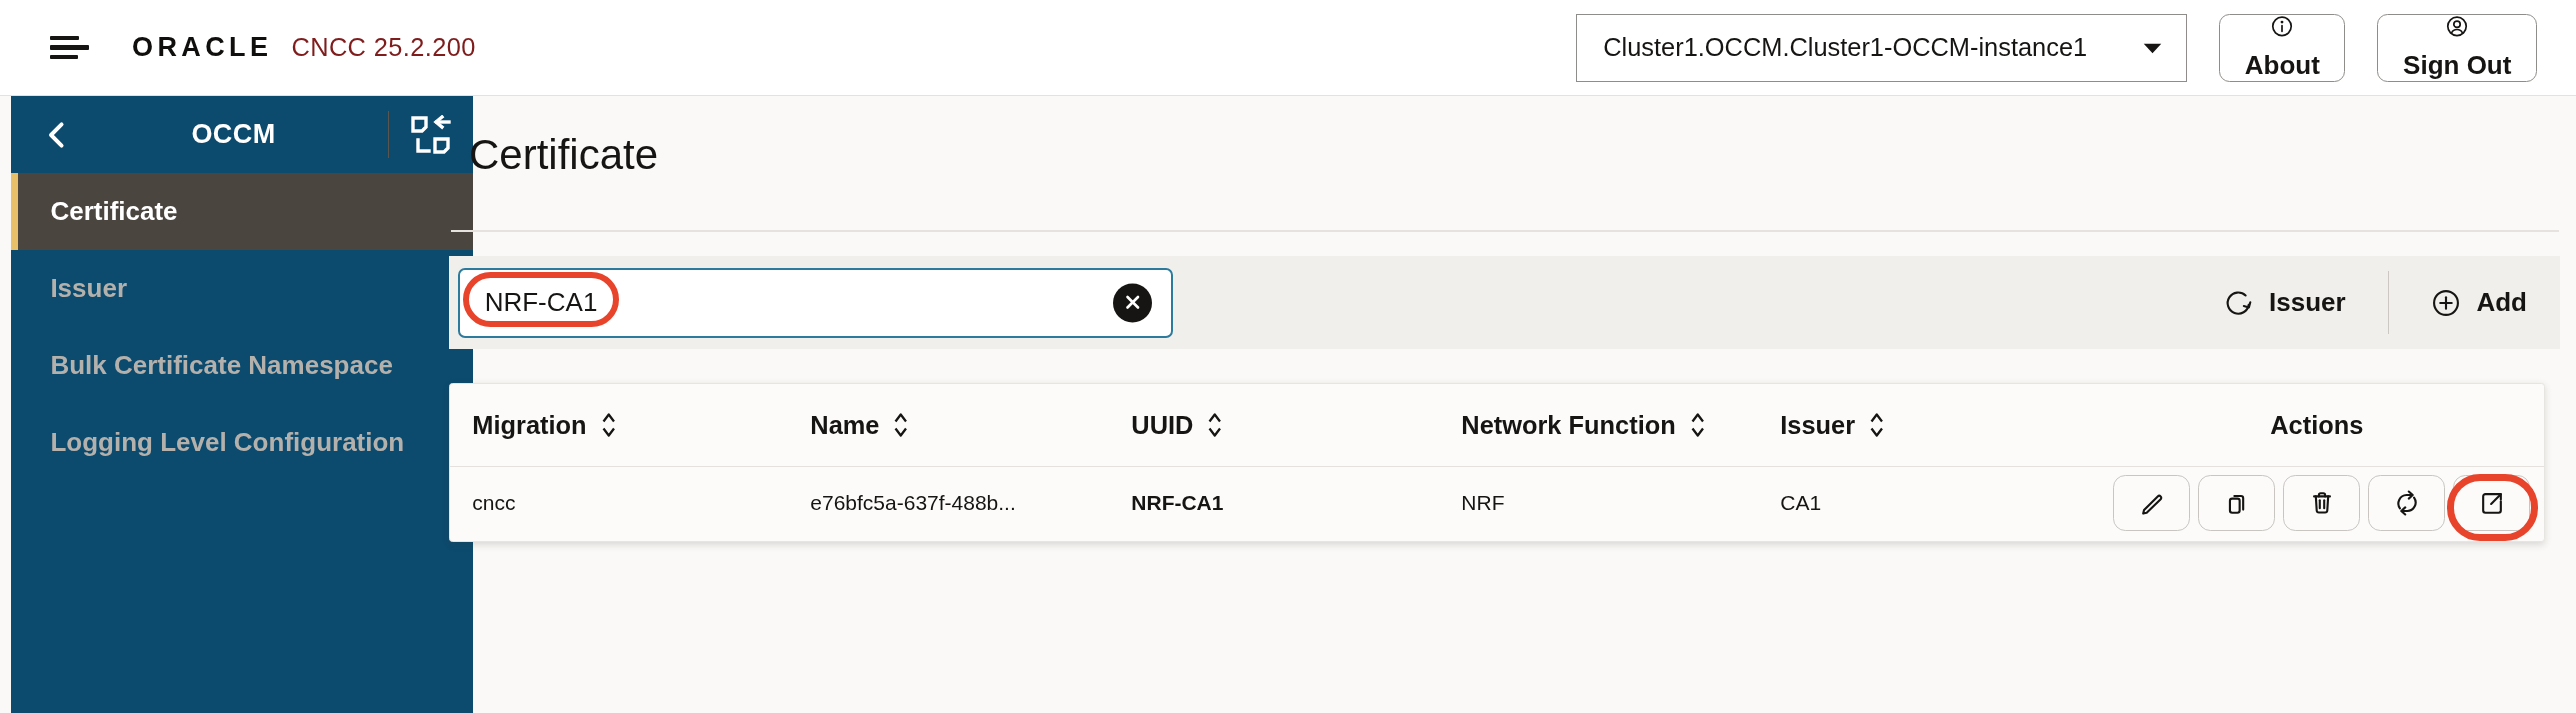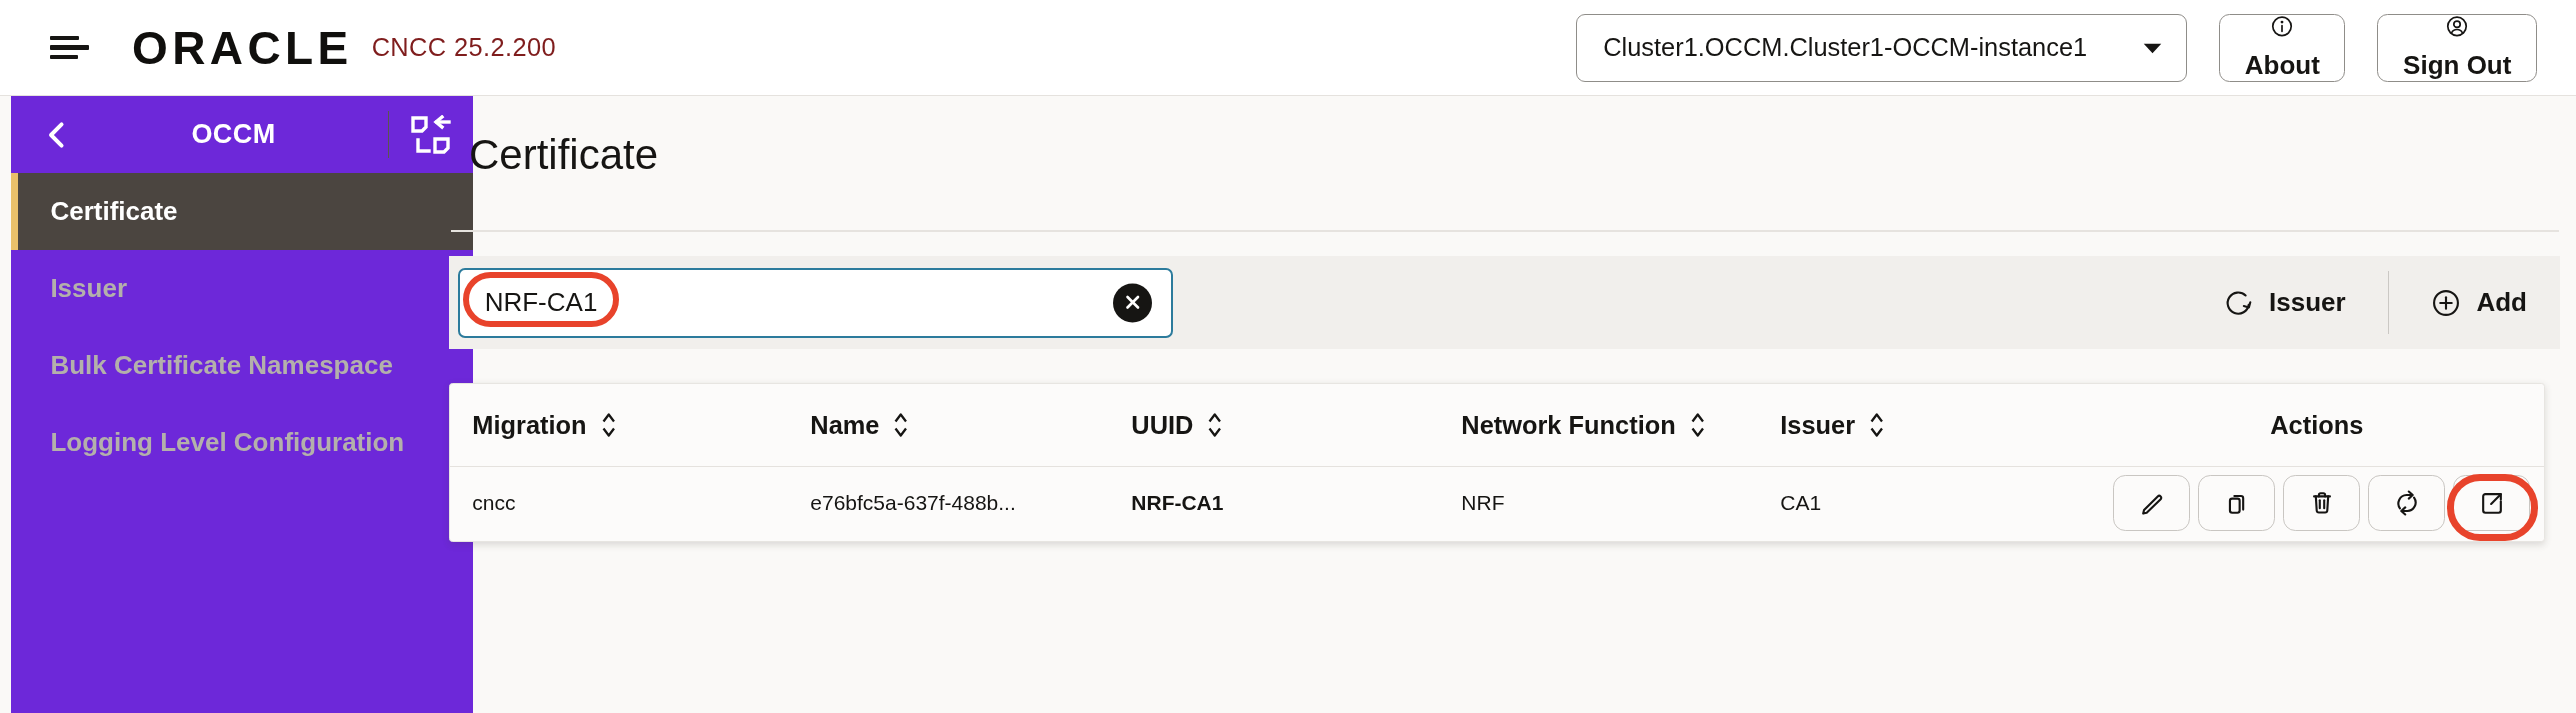--- a/index.html
+++ b/index.html
@@ -13,42 +13,42 @@
   
   .topbar {
     position:absolute; left:0; top:0; width:2576px; height:96px;
     background:#ffffff; border-bottom:1.8px solid #e5e2de;
     display:flex; align-items:center;
   }
   .hamburger { margin-left:50px; width:40px; height:40px; border:none; background:none;
     display:flex; flex-direction:column; justify-content:center; gap:5.3px; cursor:pointer; }
   .hamburger span { display:block; height:4.4px; background:#161513; border-radius:0.9px; }
   .hamburger .l1 { width:29px; } .hamburger .l2 { width:39px; } .hamburger .l3 { width:28px; }
-  .brand { margin-left:42px; font-size:46px; font-weight:700; letter-spacing:4.4px; color:#100f0d; }
+  .brand { margin-left:42px; font-size:27px; font-weight:700; letter-spacing:4.4px; color:#100f0d; }
   .product { margin-left:19px; font-size:25.4px; color:#7f1d1d; letter-spacing:0.4px; }
   .topbar-right { margin-left:auto; display:flex; align-items:center; margin-right:39px; }
   .instance-select {
-    width:611px; height:68px; border:1.8px solid #8f8d89; border-radius:9px; background:#fff;
+    width:611px; height:68px; border:1.8px solid #8f8d89; border-radius:0; background:#fff;
     display:flex; align-items:center; justify-content:space-between; padding:0 23px 0 26px;
     font-size:25.4px; cursor:pointer; margin-right:32px;
   }
   .top-btn {
     height:68px; border:1.8px solid #8f8d89; border-radius:10.5px; background:#fff;
     display:flex; align-items:center; gap:12.3px; padding:0 24.6px;
     font-size:26px; font-weight:700; color:#161513; cursor:pointer;
     font-family:"Liberation Sans", sans-serif;
     flex-direction:column;
   }
   .top-btn + .top-btn { margin-left:32px; }
   .icon-stroke { stroke:#161513; fill:none; stroke-width:2.4; stroke-linecap:round; stroke-linejoin:round; }
 
   
   .sidebar {
     position:absolute; left:11.4px; top:96px; width:462px; height:617px;
-    background:#6d28d9;
+    background:#0c4a6e;
   }
   .side-head {
     height:77px; display:flex; align-items:center; padding-left:33px;
     position:relative;
   }
   .back-btn { background:none; border:none; cursor:pointer; width:35px; height:35px; display:flex; align-items:center; }
   .side-title { flex:1; text-align:center; color:#ffffff; font-size:27px; font-weight:700; letter-spacing:0.4px; }
   .side-vdiv { width:1.8px; height:47px; background:#5a554f; }
   .switch-btn { width:84px; background:none; border:none; cursor:pointer; display:flex; justify-content:center; }
   .side-menu { display:flex; flex-direction:column; }

